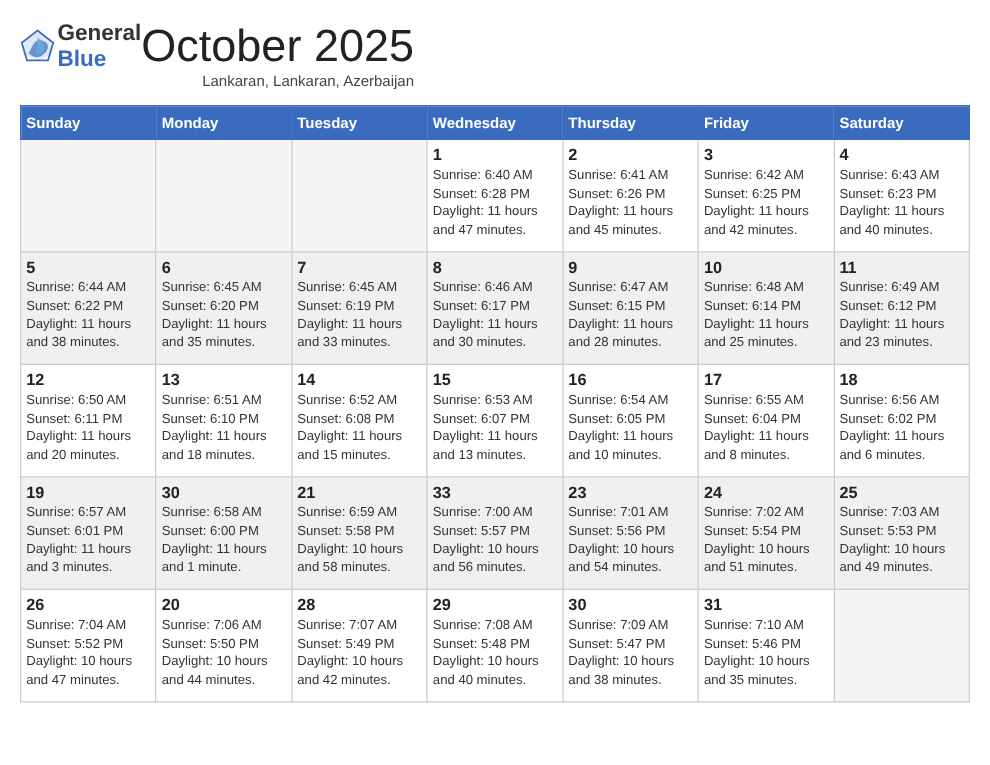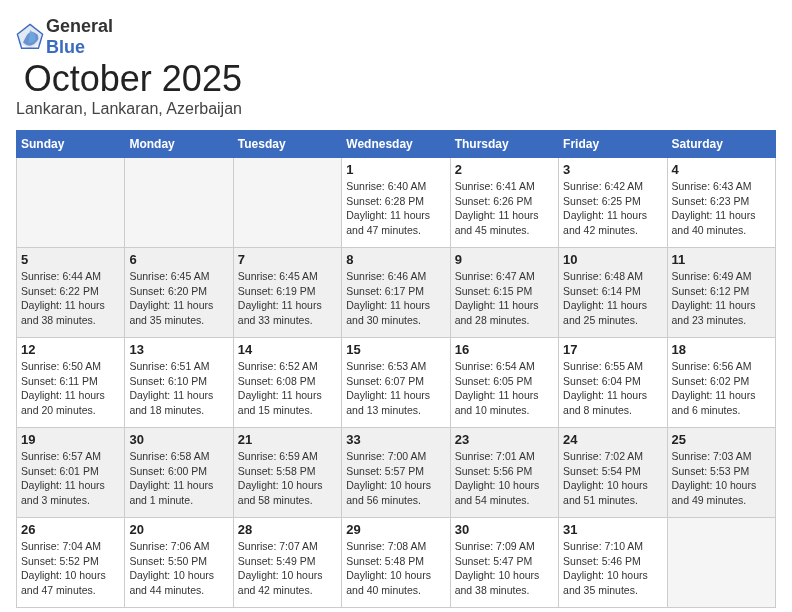--- a/index.html
+++ b/index.html
@@ -7,21 +7,20 @@
       font-family: Arial, sans-serif;
       background: #fff;
       width: 792px;
       min-height: 612px;
       padding: 16px;
     }
     .header {
       display: flex;
       align-items: flex-start;
       margin-bottom: 12px;
-      flex-direction: column;
     }
     .logo {
       display: flex;
       align-items: center;
     }
     .logo-text-general {
       font-size: 18px;
       font-weight: bold;
       color: #333;
     }
@@ -37,21 +36,21 @@
     }
     .title-block {
       text-align: right;
     }
     .month-title {
       font-size: 36px;
       font-weight: normal;
       color: #222;
     }
     .location-subtitle {
-      font-size: 16px;
+      font-size: 12px;
       color: #444;
     }
     .calendar {
       width: 100%;
       border-collapse: collapse;
       font-size: 11px;
       padding-left: 32px;
     }
     .calendar th {
       background-color: #3a6bbf;

